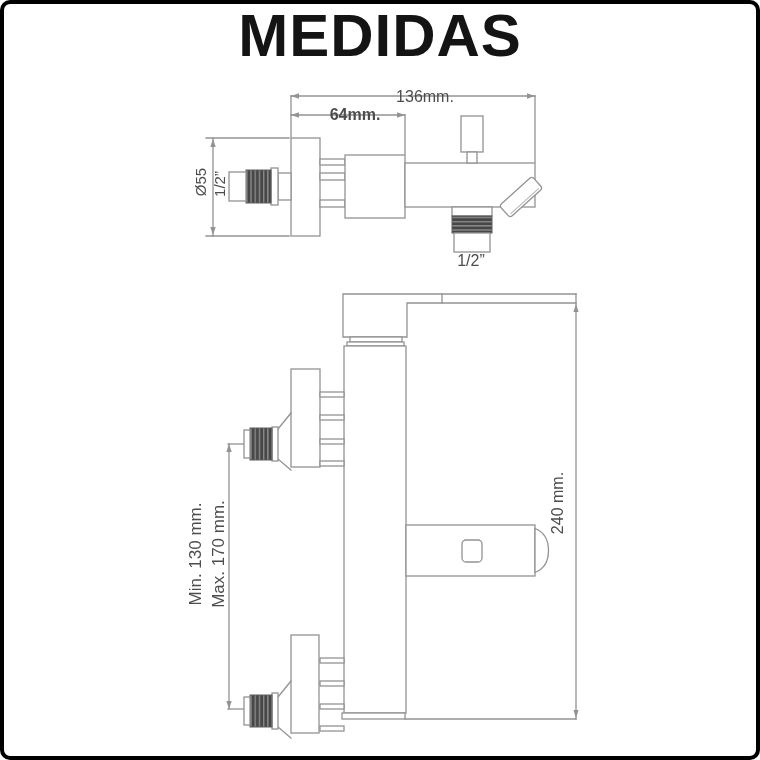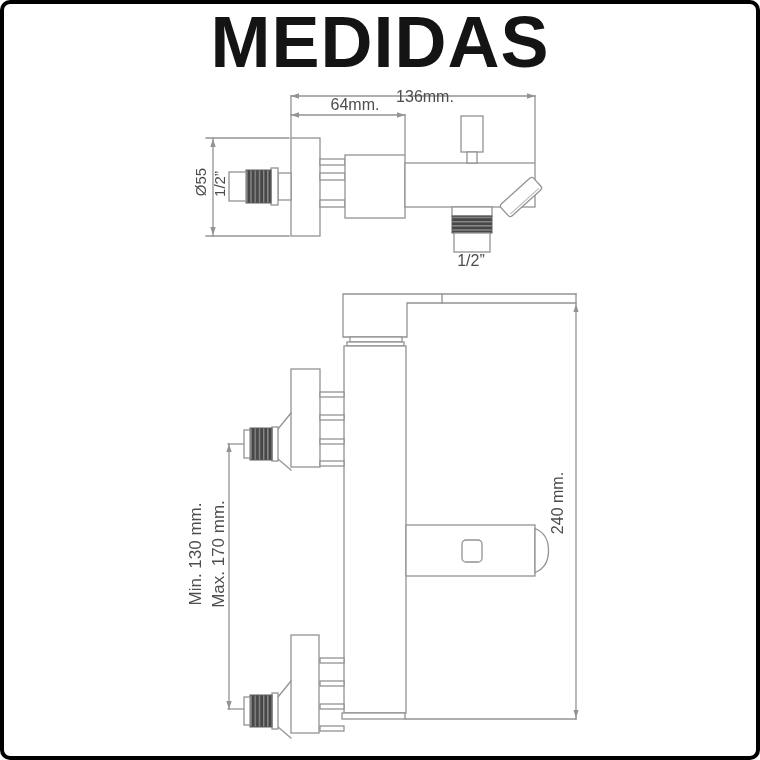--- a/index.html
+++ b/index.html
@@ -18,21 +18,21 @@
     border-radius: 10px;
     pointer-events: none;
     box-sizing: border-box;
   }
   .title {
     position: absolute;
     left: 0; right: 0;
     top: 6px;
     margin: 0;
     text-align: center;
-    font-size: 72px;
+    font-size: 60px;
     line-height: 1;
     font-weight: 700;
     letter-spacing: 1px;
     color: var(--title, #141414);
   }
   svg.drawing { position: absolute; left: 0; top: 0; }
   .ln   { stroke: var(--line, #939393); stroke-width: 1.3; fill: none; stroke-linecap: square; }
   .sh   { stroke: var(--line, #939393); stroke-width: 1.3; fill: #ffffff; }
   .ar   { fill: var(--line, #939393); stroke: none; }
   .th   { stroke: #5f5f5f; stroke-width: 1; }
@@ -180,21 +180,21 @@
         <rect class="th" x="250" y="695" width="22" height="32" fill="url(#thv)"></rect>
         <rect class="sh" x="244" y="697" width="6" height="28"></rect>
       </g>
 
       <rect class="sh" x="342" y="713" width="63" height="6"></rect>
     </g>
   </svg>
 
   <div class="dim-label" style="left:365px; top:88px; width:120px;">136mm.</div>
 
-  <div class="dim-label" style="left:295px; top:96px; width:120px;">64mm.</div>
+  <div class="dim-label" style="left:295px; top:106px; width:120px;font-weight:bold;">64mm.</div>
 
   <div class="dim-label rot fs15" style="left:172px; top:172px; width:60px; height:20px;">Ø55</div>
 
   <div class="dim-label rot fs15" style="left:191px; top:174px; width:60px; height:20px;">1/2”</div>
 
   <div class="dim-label" style="left:431px; top:252px; width:80px;">1/2”</div>
 
   <div class="dim-label rot fs17" style="left:117px; top:543px; width:160px; height:22px;">Min. 130 mm.</div>
 
   <div class="dim-label rot fs17" style="left:140px; top:543px; width:160px; height:22px;">Max. 170 mm.</div>

